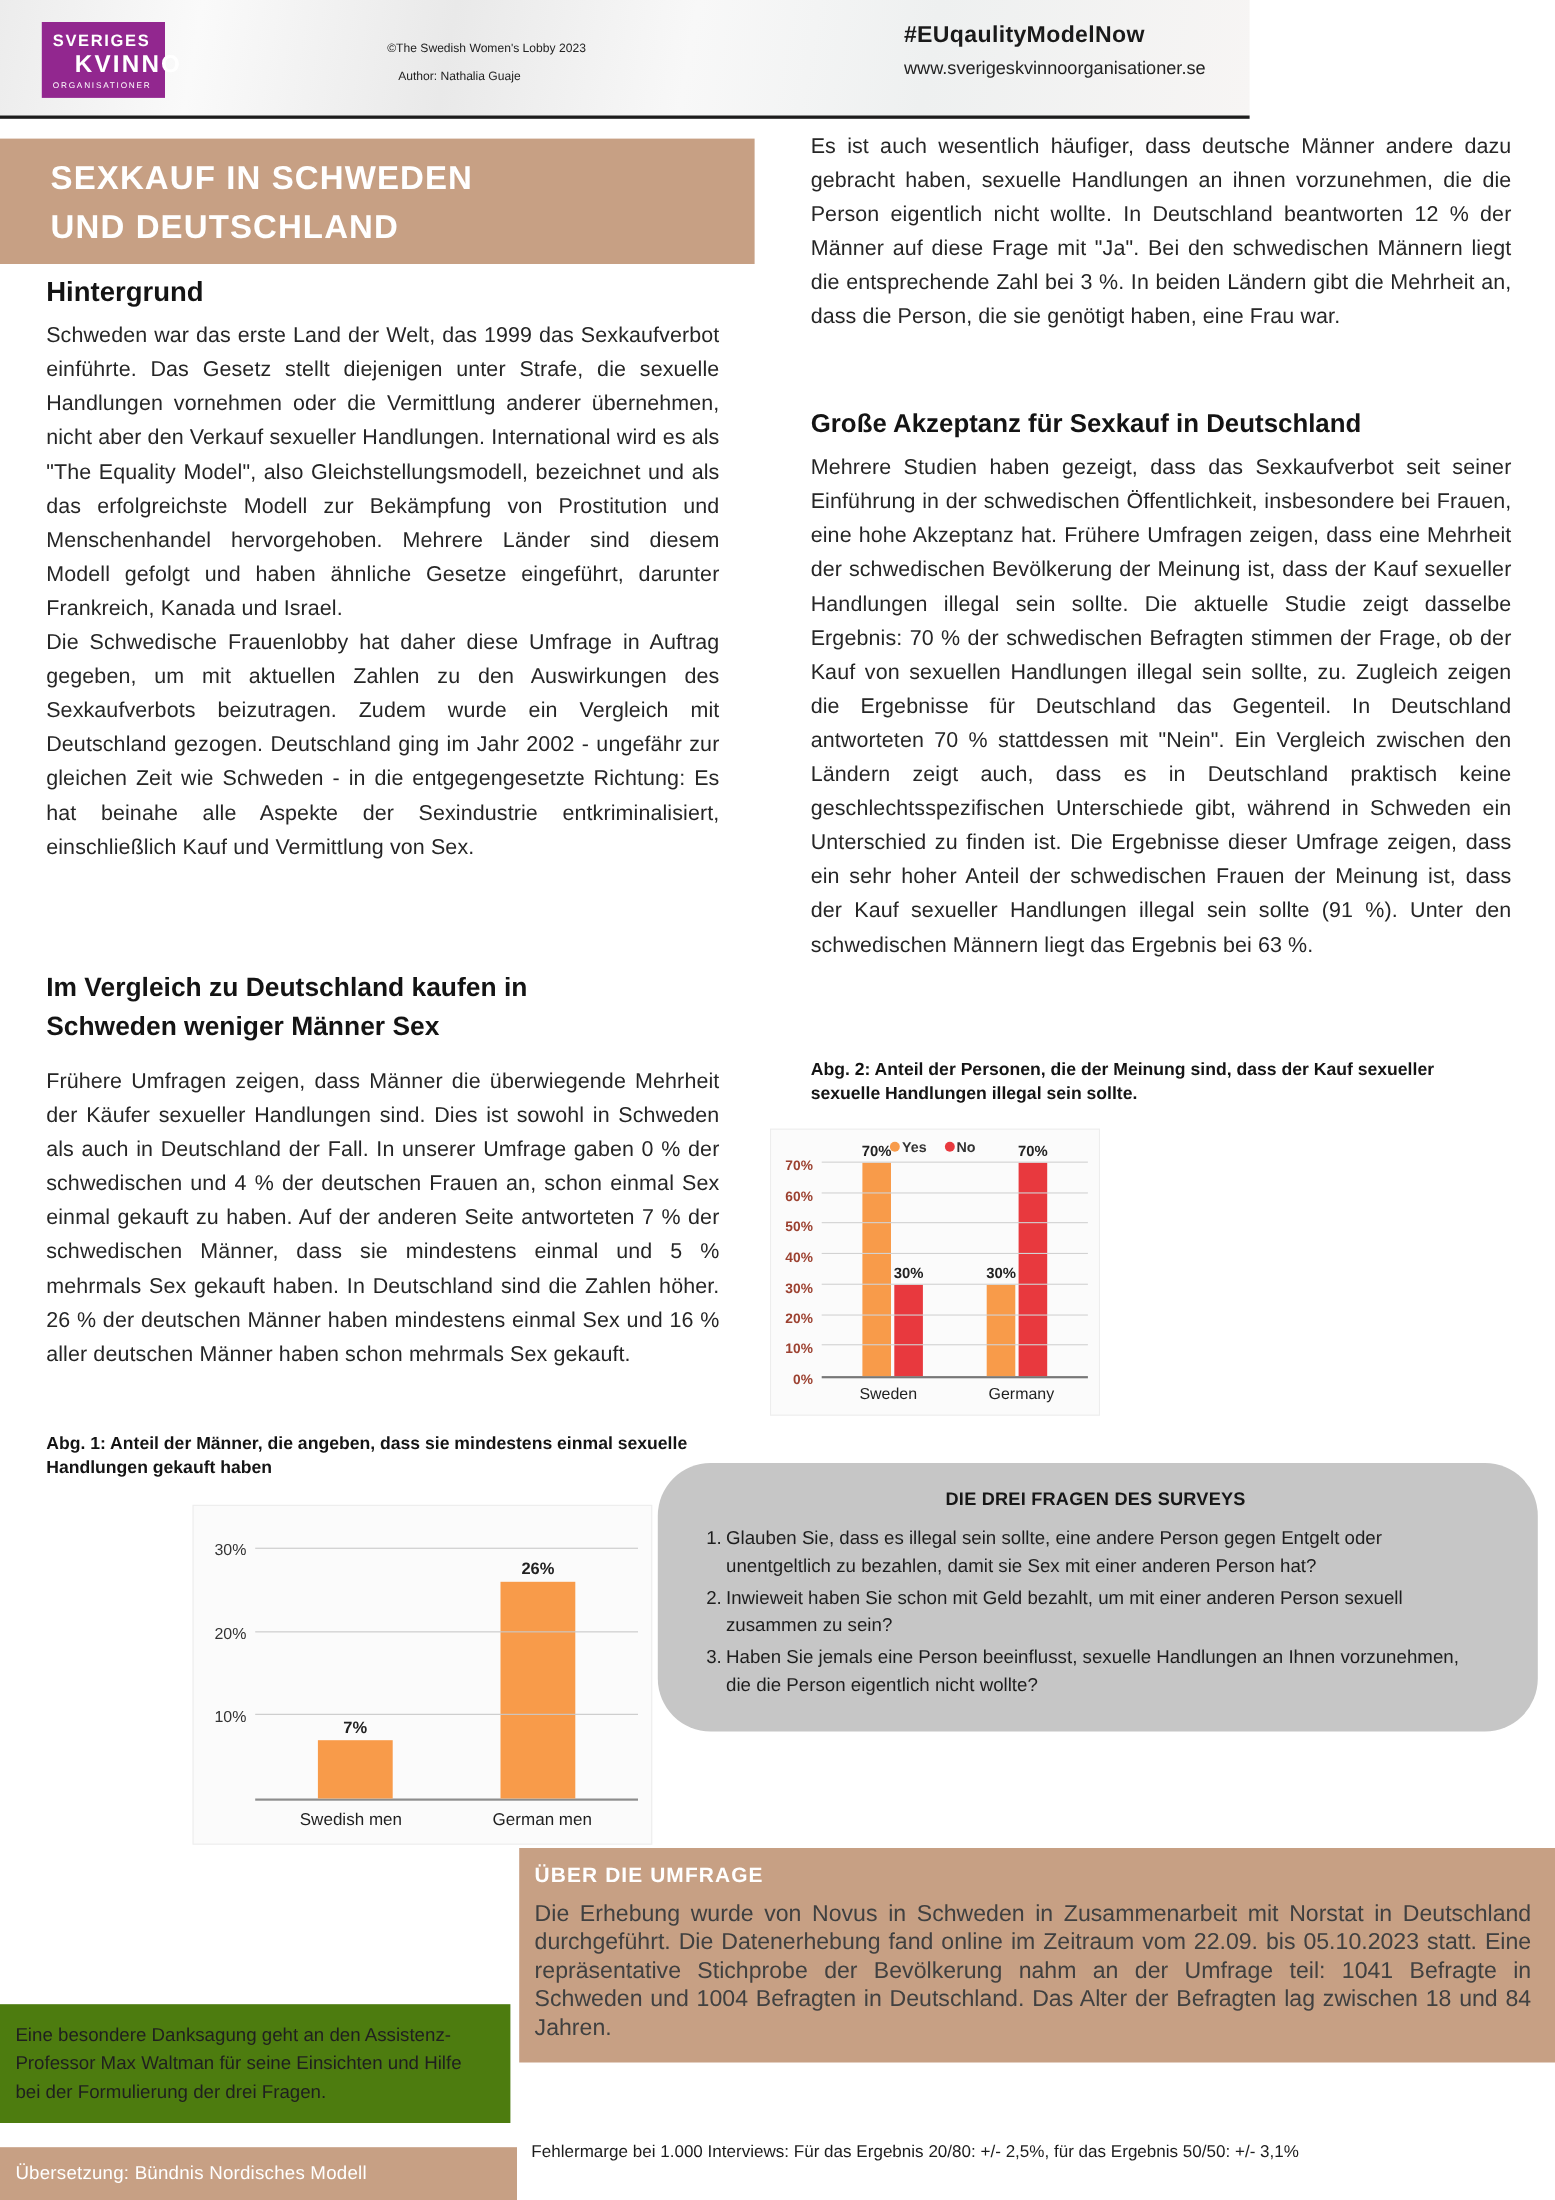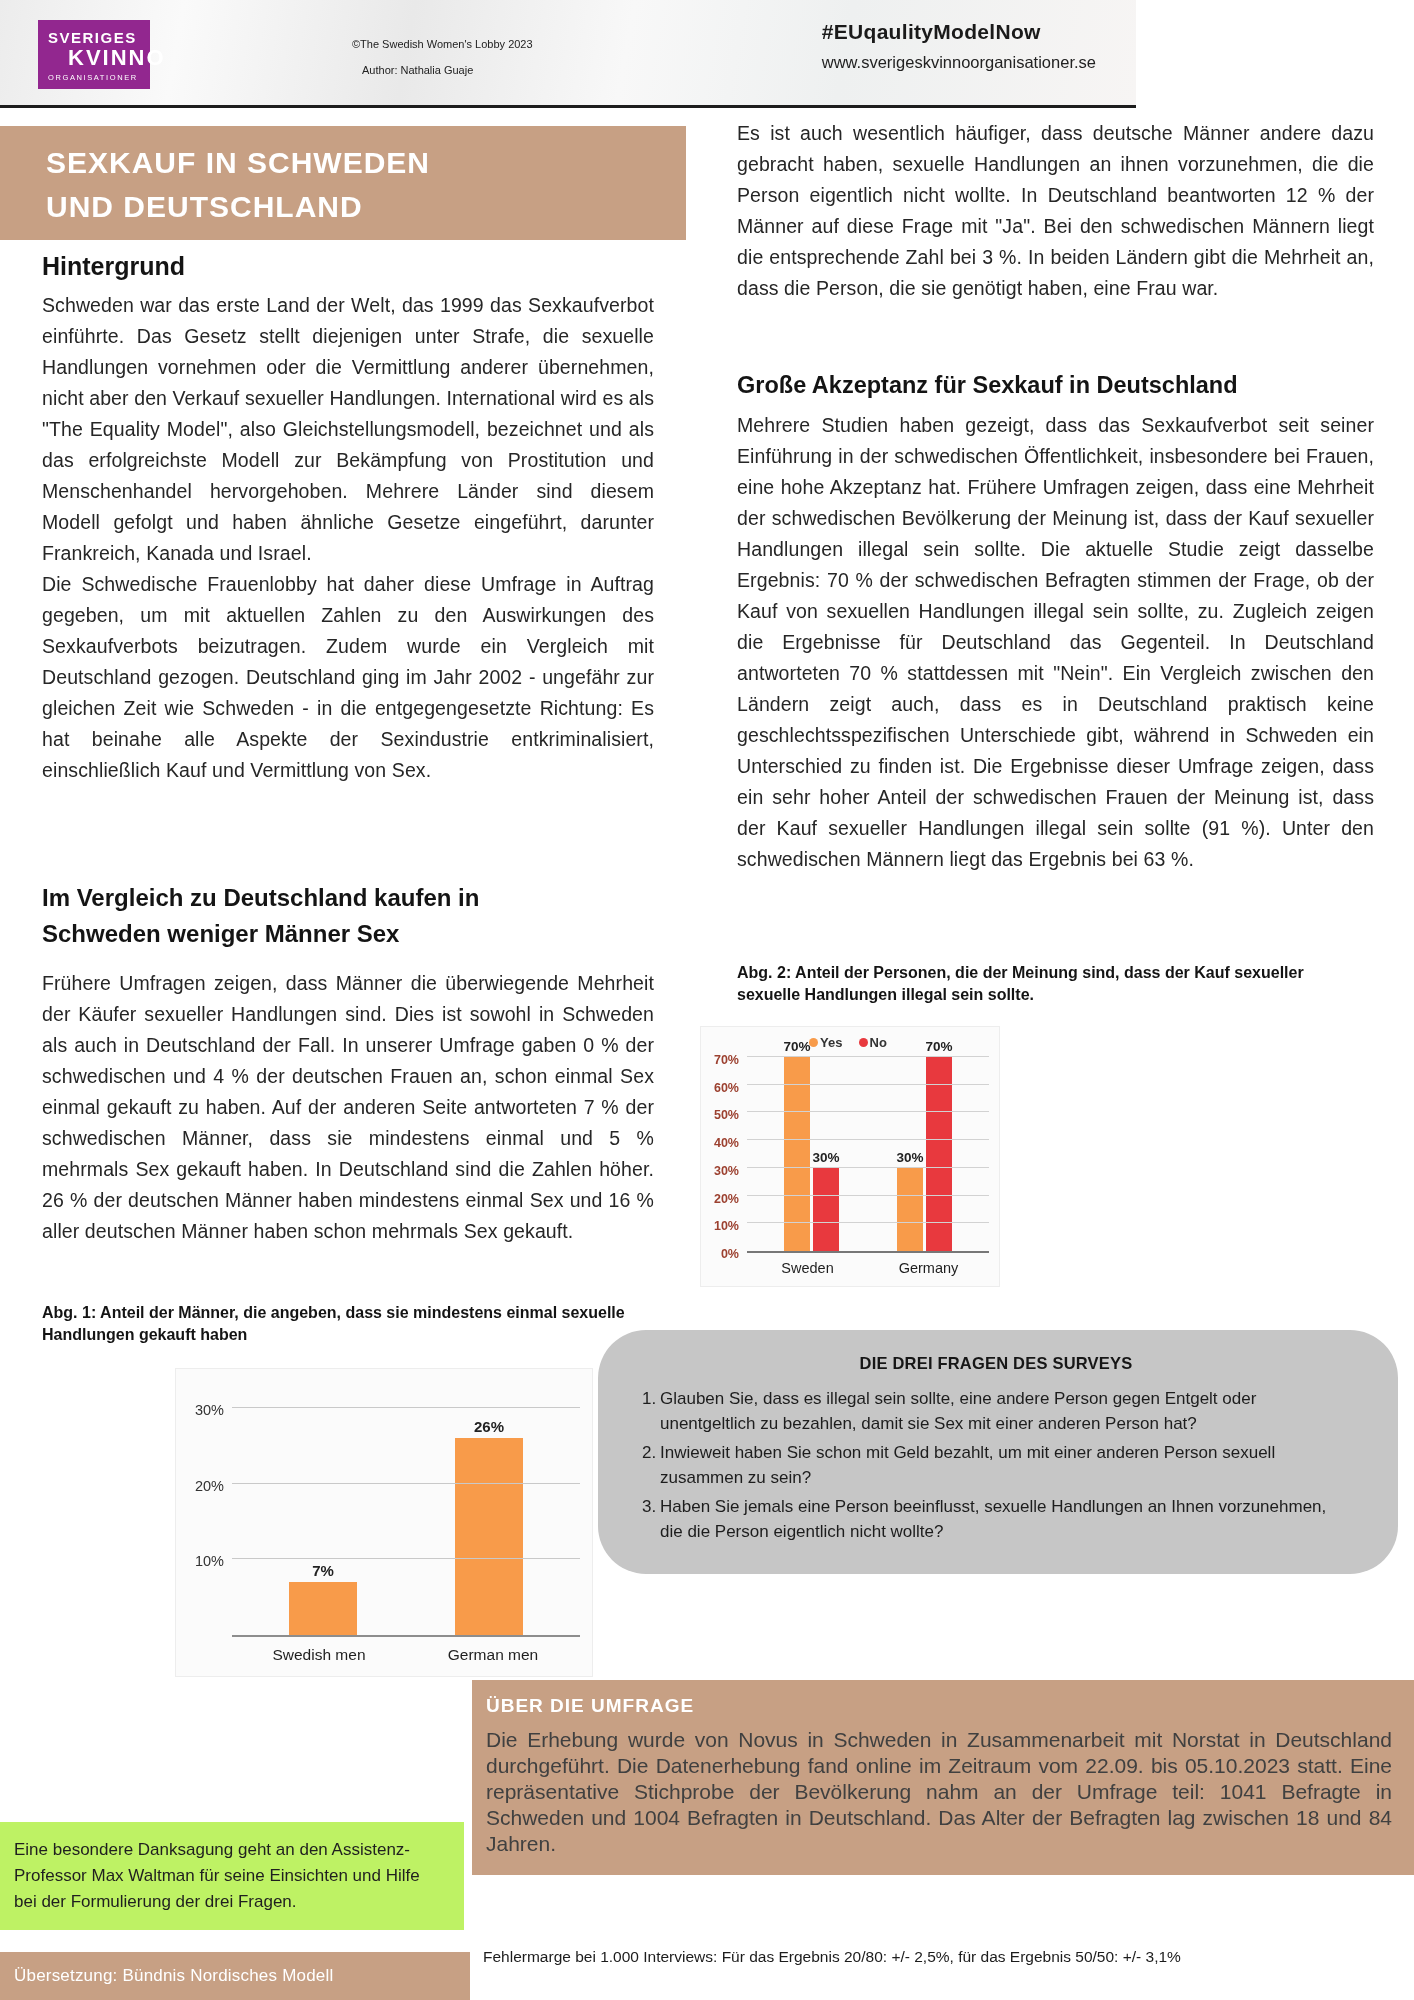--- a/index.html
+++ b/index.html
@@ -36,21 +36,21 @@
     letter-spacing:1px; padding:15px 0 0 46px; line-height:44px; white-space:pre-line;
   }
   .h-bg { position:absolute; left:42px; top:252px; font-size:25px; font-weight:bold; color:#141414; }
   .paras { position:absolute; left:42px; top:290px; width:612px; }
   .bodytext { font-size:19.5px; line-height:31px; text-align:justify; color:#262626; letter-spacing:0.1px; }
   .h-comp { position:absolute; left:42px; top:880px; font-size:24px; font-weight:bold; color:#141414; line-height:36px; white-space:pre-line; }
   .para3 { position:absolute; left:42px; top:968px; width:612px; }
   .caption { font-weight:bold; font-size:16px; line-height:22px; color:#141414; }
   .caption1 { position:absolute; left:42px; top:1302px; width:585px; }
   .thanks {
-    position:absolute; left:0; top:1822px; width:464px; background:#bef264;
+    position:absolute; left:0; top:1822px; width:464px; background:#4d7c0f;
     padding:15px 20px 15px 14px; font-size:17px; line-height:26px; color:#1f1f1f;
   }
   .strip {
     position:absolute; left:0; top:1952px; width:470px; height:48px; background:#c7a084;
     color:#fff; font-size:17px; display:flex; align-items:center; padding-left:14px; letter-spacing:0.2px;
   }
 
   
   .r-para-top { position:absolute; left:737px; top:118px; width:637px; }
   .h-accept { position:absolute; left:737px; top:372px; font-size:23.5px; font-weight:bold; color:#141414; white-space:nowrap; }

